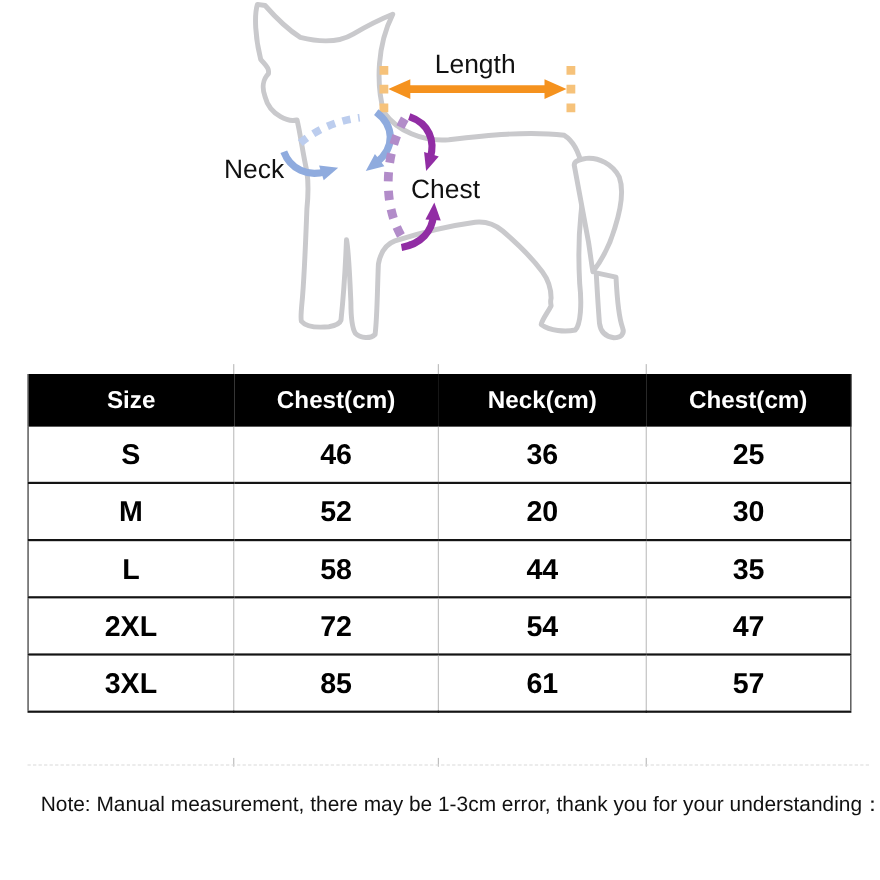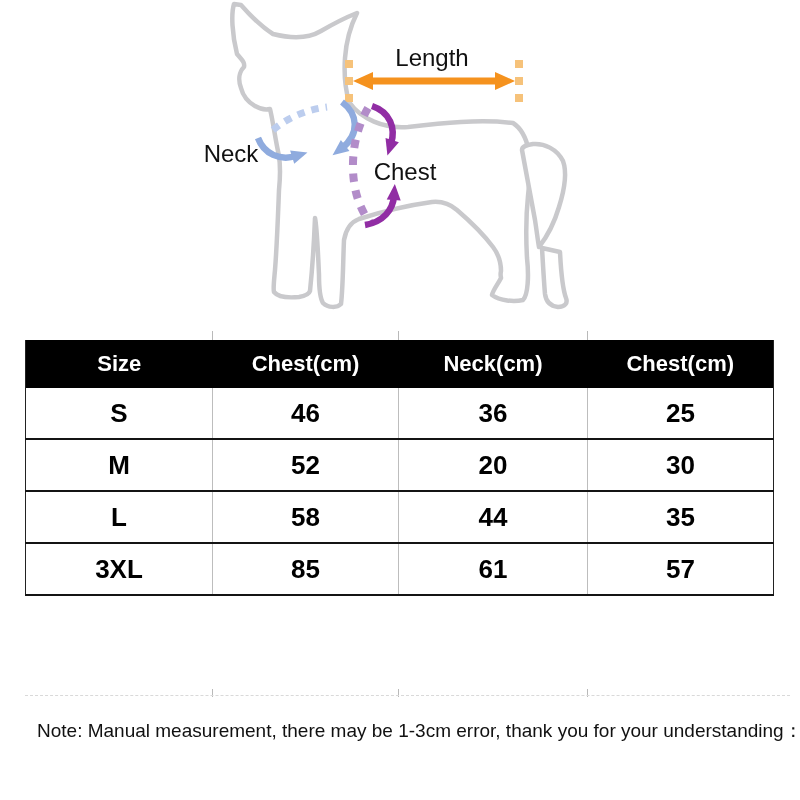--- a/index.html
+++ b/index.html
@@ -164,20 +164,26 @@
         <td>20</td>
         <td>30</td>
       </tr>
       <tr>
         <td>L</td>
         <td>58</td>
         <td>44</td>
         <td>35</td>
       </tr>
       <tr>
+        <td>2XL</td>
+        <td>72</td>
+        <td>54</td>
+        <td>47</td>
+      </tr>
+      <tr>
         <td>3XL</td>
         <td>85</td>
         <td>61</td>
         <td>57</td>
       </tr>
     </tbody>
   </table>
 
   <div class="tick tick-top" style="left:212px"></div>
   <div class="tick tick-top" style="left:398px"></div>

